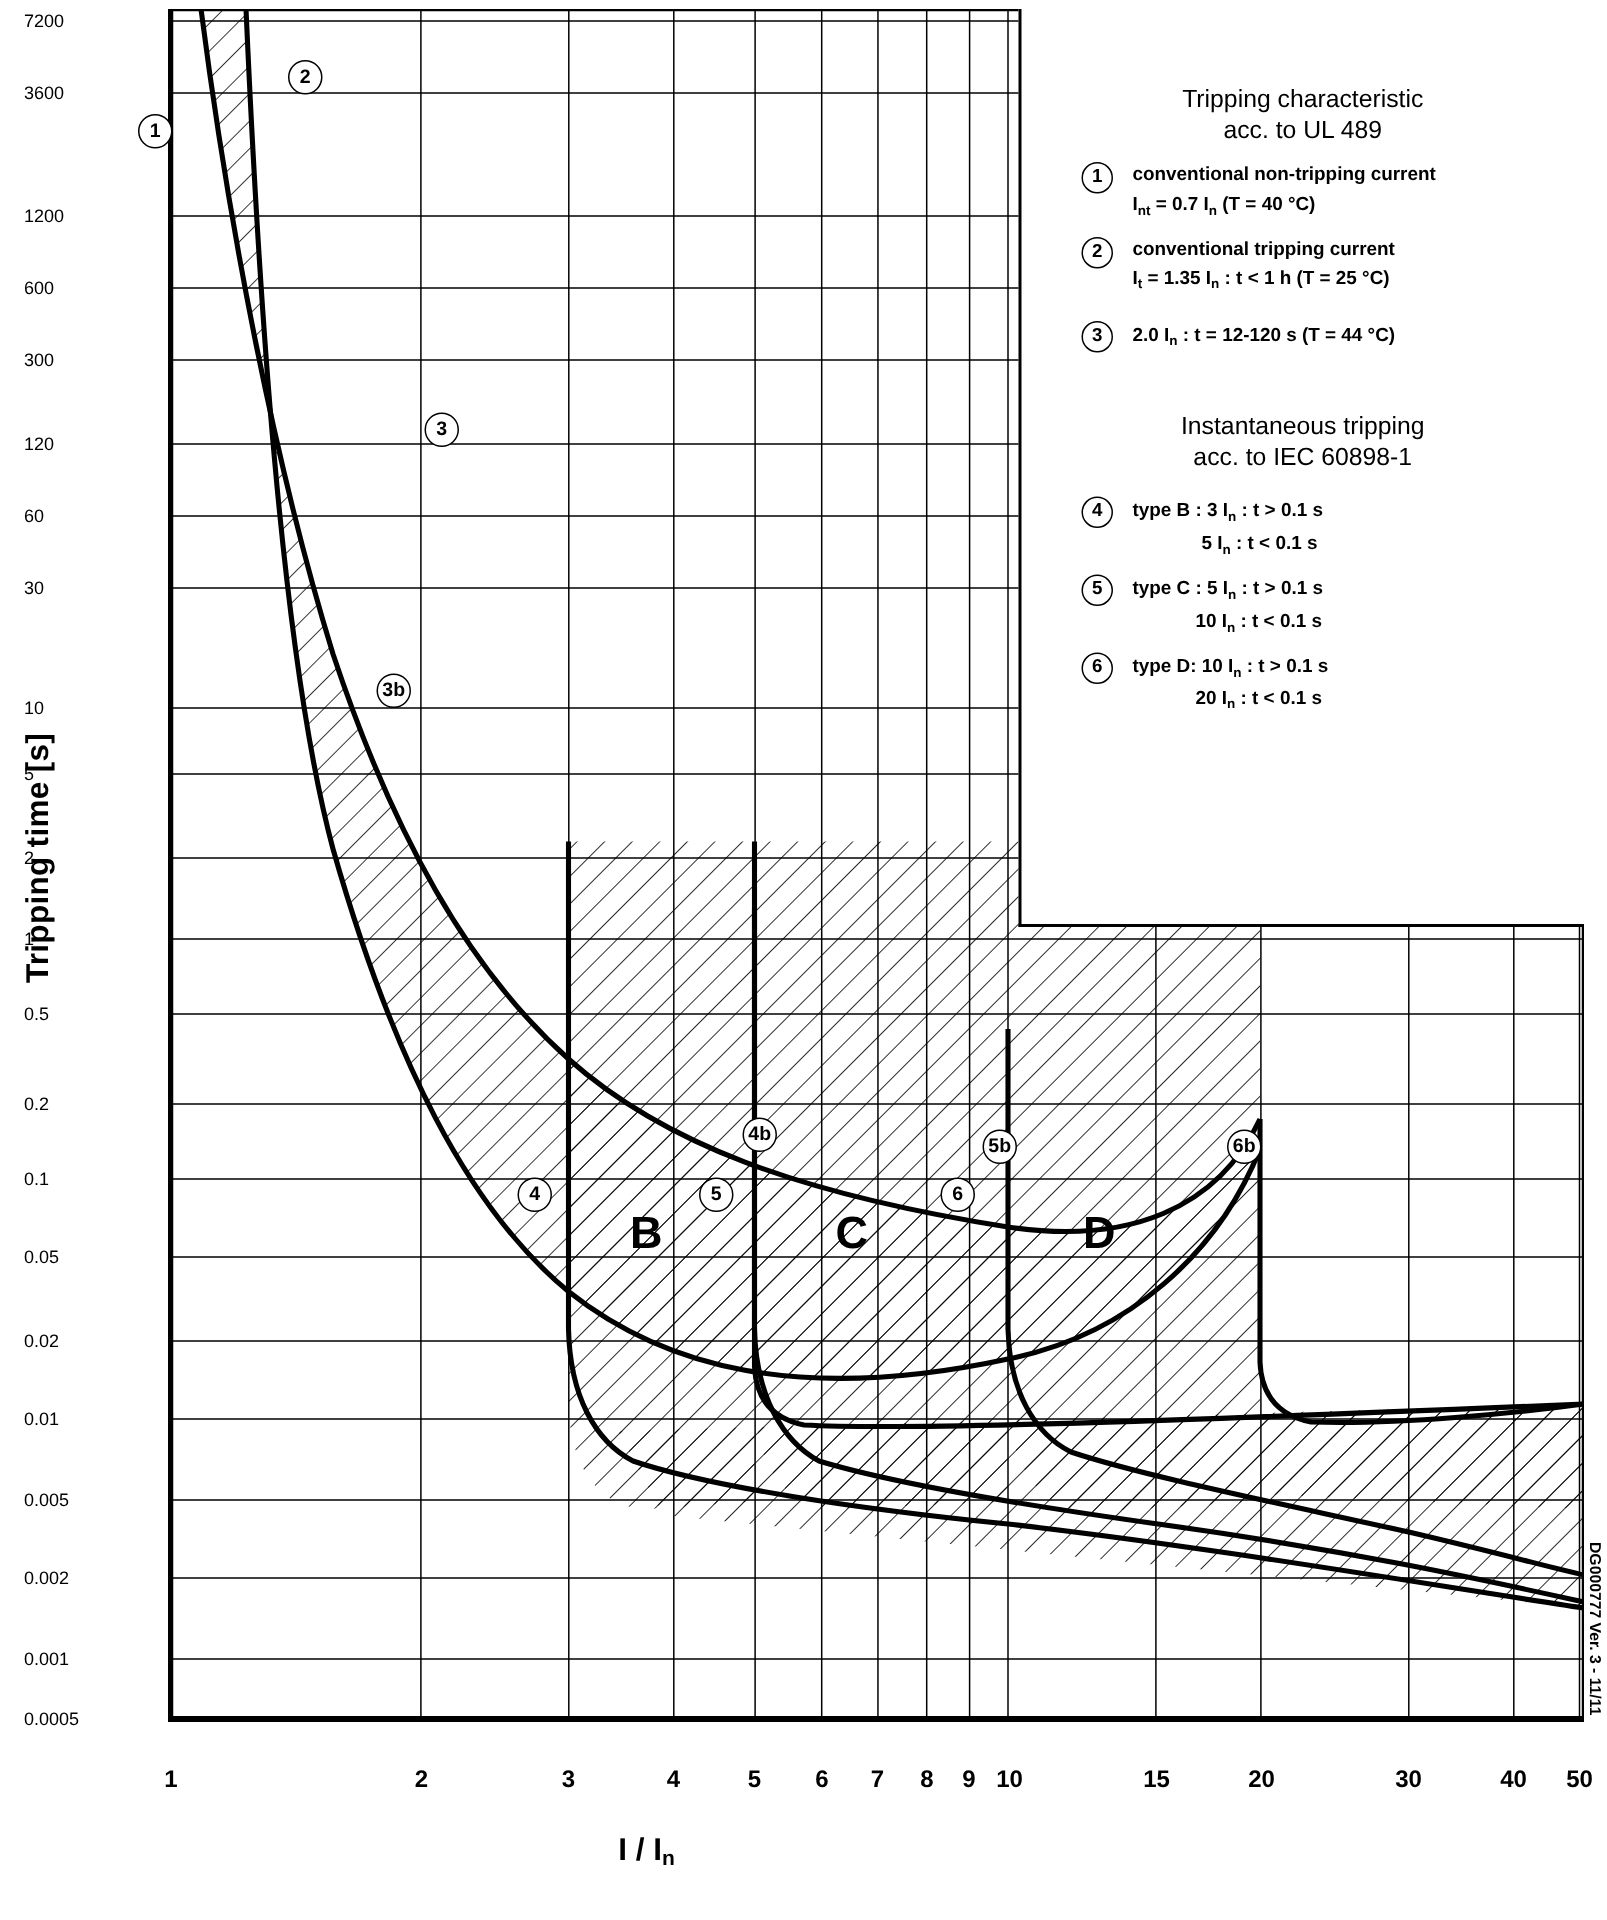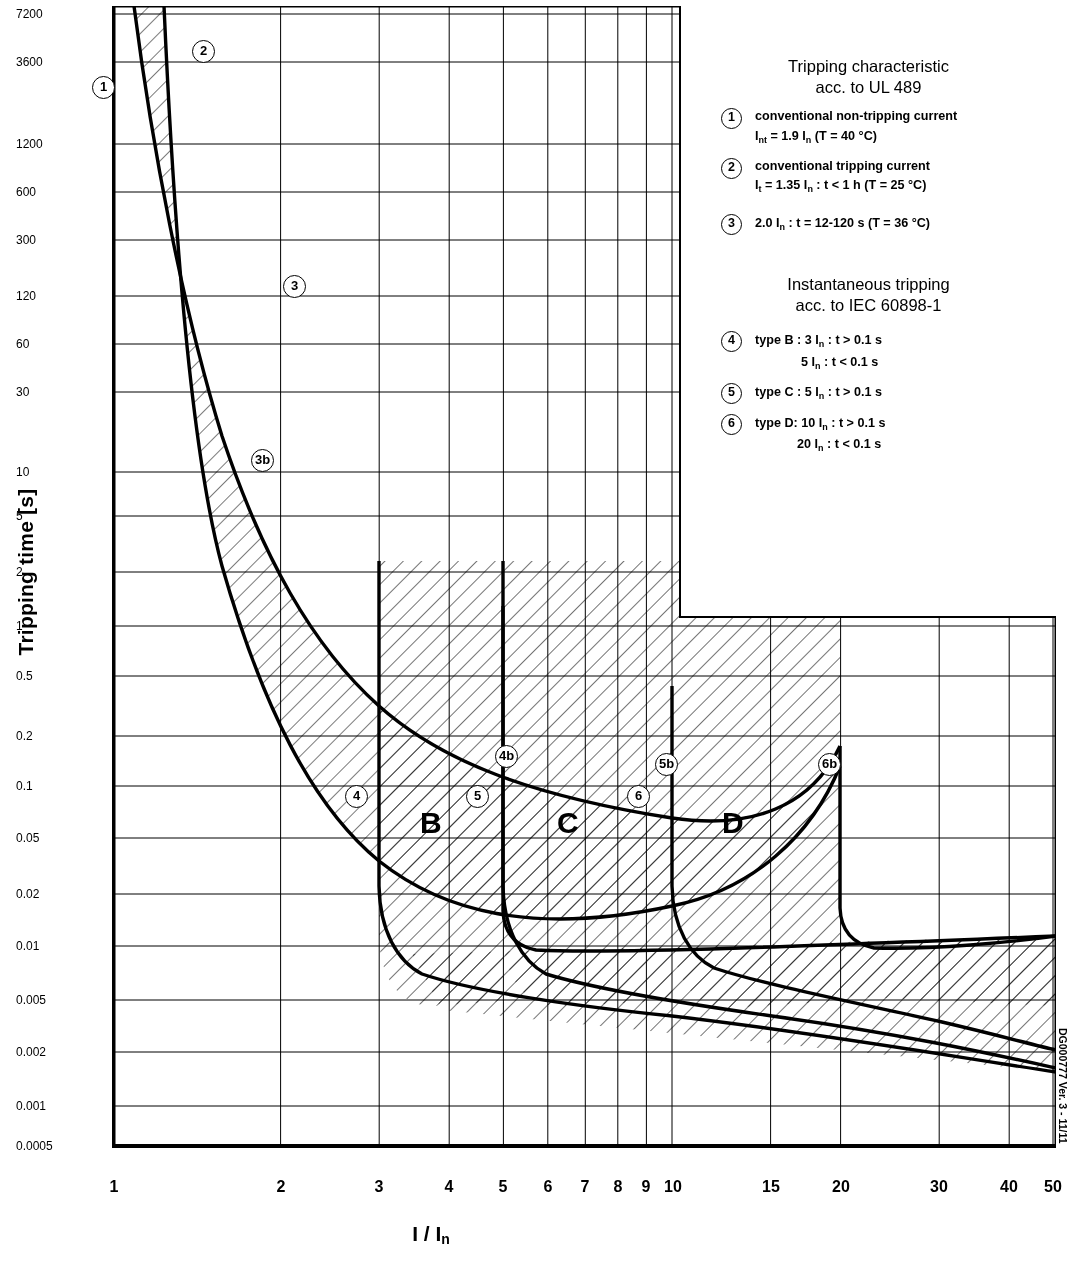--- a/index.html
+++ b/index.html
@@ -234,36 +234,36 @@
   <div class="legendbox">
     <div class="lg-title lg-t1">
       <div>Tripping characteristic</div>
       <div>acc. to UL 489</div>
     </div>
 
     <div class="lg-row">
       <span class="lg-num">1</span>
       <div class="lg-l1">conventional non-tripping current</div>
       <div class="lg-l2">
-        <span>I</span><span class="sub">nt</span><span> = 1.9 I</span><span class="sub">n</span><span>   (T = 40 °C)</span>
+        <span>I</span><span class="sub">nt</span><span> = 0.7 I</span><span class="sub">n</span><span>   (T = 40 °C)</span>
       </div>
     </div>
 
     <div class="lg-row">
       <span class="lg-num">2</span>
       <div class="lg-l1">conventional tripping current</div>
       <div class="lg-l2">
         <span>I</span><span class="sub">t</span><span> = 1.35 I</span><span class="sub">n</span><span> :  t  &lt; 1 h (T = 25 °C)</span>
       </div>
     </div>
 
     <div class="lg-row" style="margin-top:16px">
       <span class="lg-num">3</span>
       <div class="lg-l2">
-        <span>2.0 I</span><span class="sub">n</span><span> :  t = 12-120 s (T = 36 °C)</span>
+        <span>2.0 I</span><span class="sub">n</span><span> :  t = 12-120 s (T = 44 °C)</span>
       </div>
     </div>
 
     <div class="lg-title lg-t2">
       <div>Instantaneous tripping</div>
       <div>acc. to IEC 60898-1</div>
     </div>
 
     <div class="lg-row" style="margin-top:14px">
       <span class="lg-num">4</span>
@@ -272,20 +272,23 @@
       </div>
       <div class="lg-l2" style="padding-left:46px">
         <span>5 I</span><span class="sub">n</span><span>  : t &lt; 0.1 s</span>
       </div>
     </div>
 
     <div class="lg-row">
       <span class="lg-num">5</span>
       <div class="lg-l2">
         <span>type C :  5 I</span><span class="sub">n</span><span>  : t &gt; 0.1 s</span>
+      </div>
+      <div class="lg-l2" style="padding-left:42px">
+        <span>10 I</span><span class="sub">n</span><span> : t &lt; 0.1 s</span>
       </div>
     </div>
 
     <div class="lg-row">
       <span class="lg-num">6</span>
       <div class="lg-l2">
         <span>type D: 10 I</span><span class="sub">n</span><span>  : t &gt; 0.1 s</span>
       </div>
       <div class="lg-l2" style="padding-left:42px">
         <span>20 I</span><span class="sub">n</span><span> : t &lt; 0.1 s</span>

